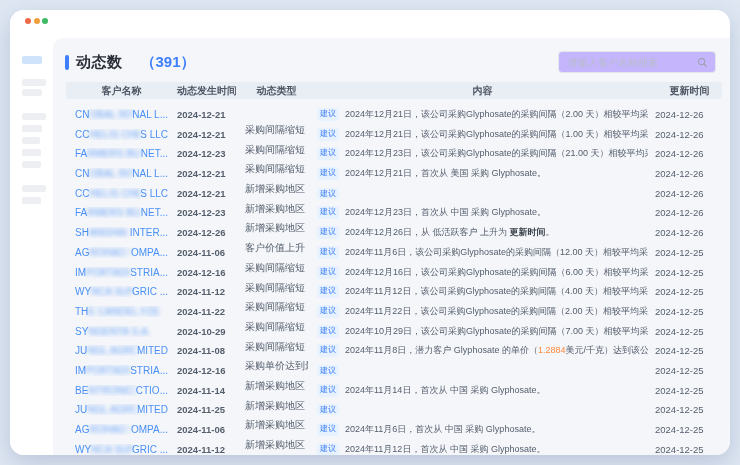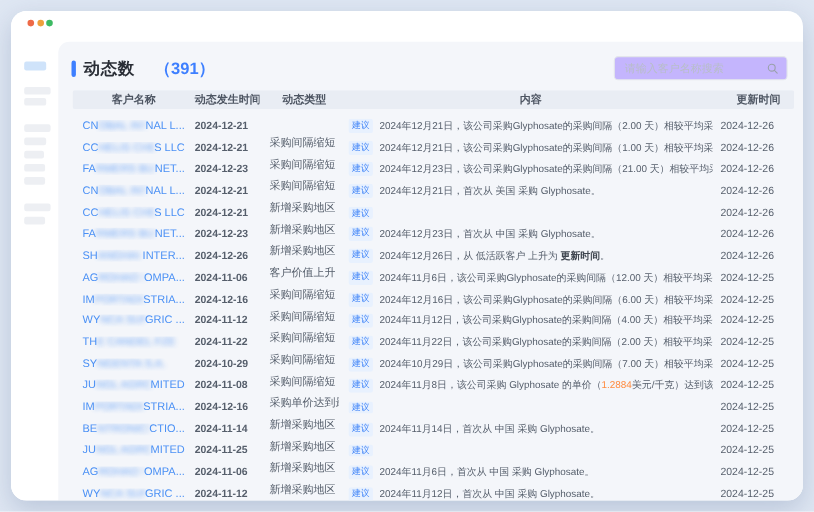--- a/index.html
+++ b/index.html
@@ -306,21 +306,21 @@
   <div class="tgrid trow">
     <div class="td name-cell">
       <span class="pre">JU</span>
       <span class="mid">NGL AGROTEC LI</span>
       <span class="suf">MITED</span>
     </div>
     <div class="td date-cell">2024-11-08</div>
     <div class="td type-cell">采购单价达到最低值</div>
     <div class="td content-cell">
       <span class="badge">建议</span>
-      <span class="content-text"><span>2024年11月8日，该公司采购 Glyphosate 的单价（</span><span class="orange">1.2884</span><span>美元/千克）达到该公司历史最低值。</span></span>
+      <span class="content-text"><span>2024年11月8日，潜力客户 Glyphosate 的单价（</span><span class="orange">1.2884</span><span>美元/千克）达到该公司历史最低值。</span></span>
     </div>
     <div class="update-cell">2024-12-25</div>
   </div>
 
   <div class="tgrid trow">
     <div class="td name-cell">
       <span class="pre">IM</span>
       <span class="mid">PORTADORA INDU</span>
       <span class="suf">STRIA...</span>
     </div>

